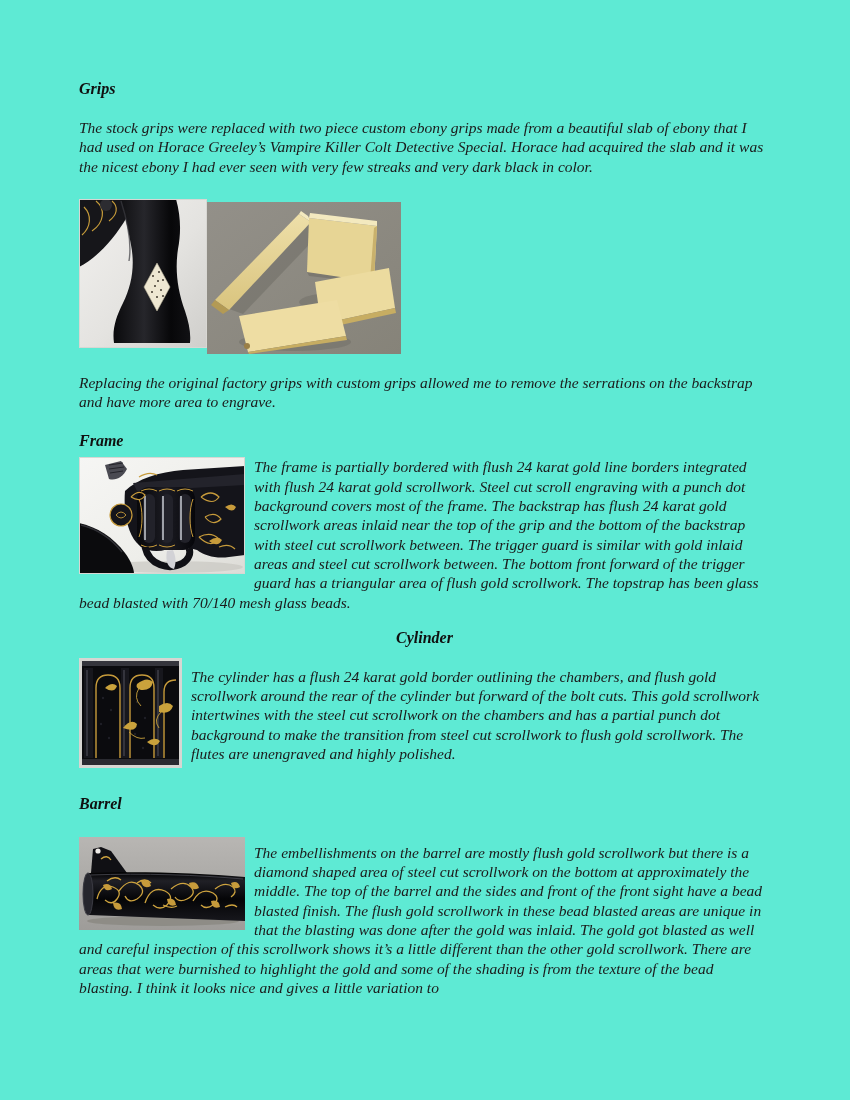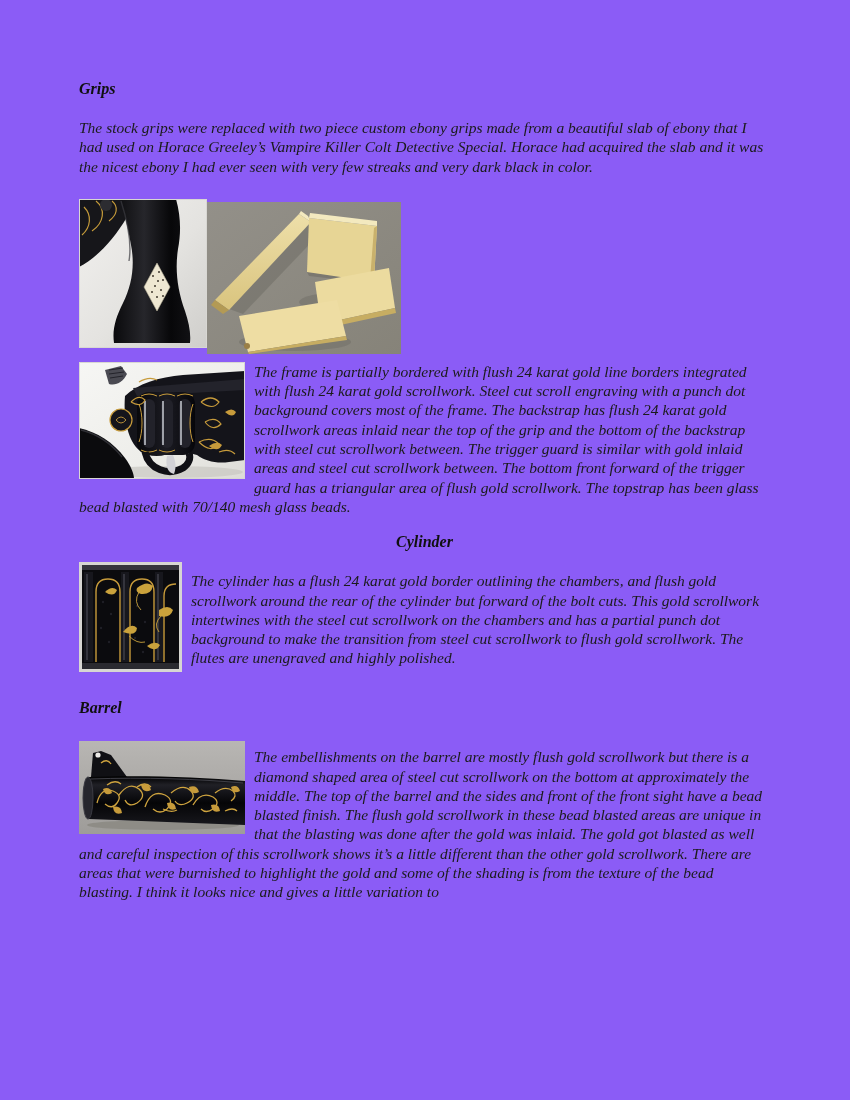--- a/index.html
+++ b/index.html
@@ -1,19 +1,19 @@
 <!DOCTYPE html>
 <html><head>
 <meta charset="utf-8">
 <style>
   html,body{margin:0;padding:0;background:#ffffff;}
   .page{
     position:relative;
     width:850px;height:1100px;
-    background:#8b5cf6;
+    background:#5eead4;
     padding:81px 80px 0 79px;
     box-sizing:border-box;
     overflow:hidden;
     font-family:"Liberation Serif", serif;
     color:#1b1b1b;
   }
   .sec-heading{
     font-family:"Liberation Serif", serif;
     font-style:italic;
     font-weight:bold;
@@ -124,21 +124,23 @@
       <polygon points="102,16 170,24 170,19 103,11" fill="#f3e9bf"></polygon>
       <polygon points="167,26 170,24 167,80 163,78" fill="#c9b16c"></polygon>
       <polygon points="108,80 182,66 188,106 114,122" fill="#ecdb9f"></polygon>
       <polygon points="114,122 188,106 189,111 115,127" fill="#c7ad62"></polygon>
       <polygon points="32,114 130,98 139,134 41,150" fill="#eedda3"></polygon>
       <polygon points="41,150 139,134 140,138 42,152" fill="#c7ad62"></polygon>
       <circle cx="40" cy="144" r="3" fill="#9a7f46"></circle>
     </svg>
   </div>
 
-
+  <p class="body-text para-replacing">Replacing the original factory grips with custom grips allowed me to remove the serrations on the backstrap and have more area to engrave.</p>
+
+  <h2 class="sec-heading h-frame">Frame</h2>
   <div class="wrap wrap-frame">
     <svg class="ph-float frame-ph" width="166" height="117" viewBox="0 0 166 117" role="img" aria-label="Engraved revolver frame with flush gold scrollwork">
       <defs>
         <linearGradient id="frbg" x1="0" y1="0" x2="1" y2="1">
           <stop offset="0" stop-color="#f6f6f4"></stop>
             <stop offset="0.6" stop-color="#eeeeea"></stop>
             <stop offset="1" stop-color="#dcdbd6"></stop>
         </linearGradient>
         <linearGradient id="cylg" x1="0" y1="0" x2="1" y2="0">
           <stop offset="0" stop-color="#08080b"></stop>

